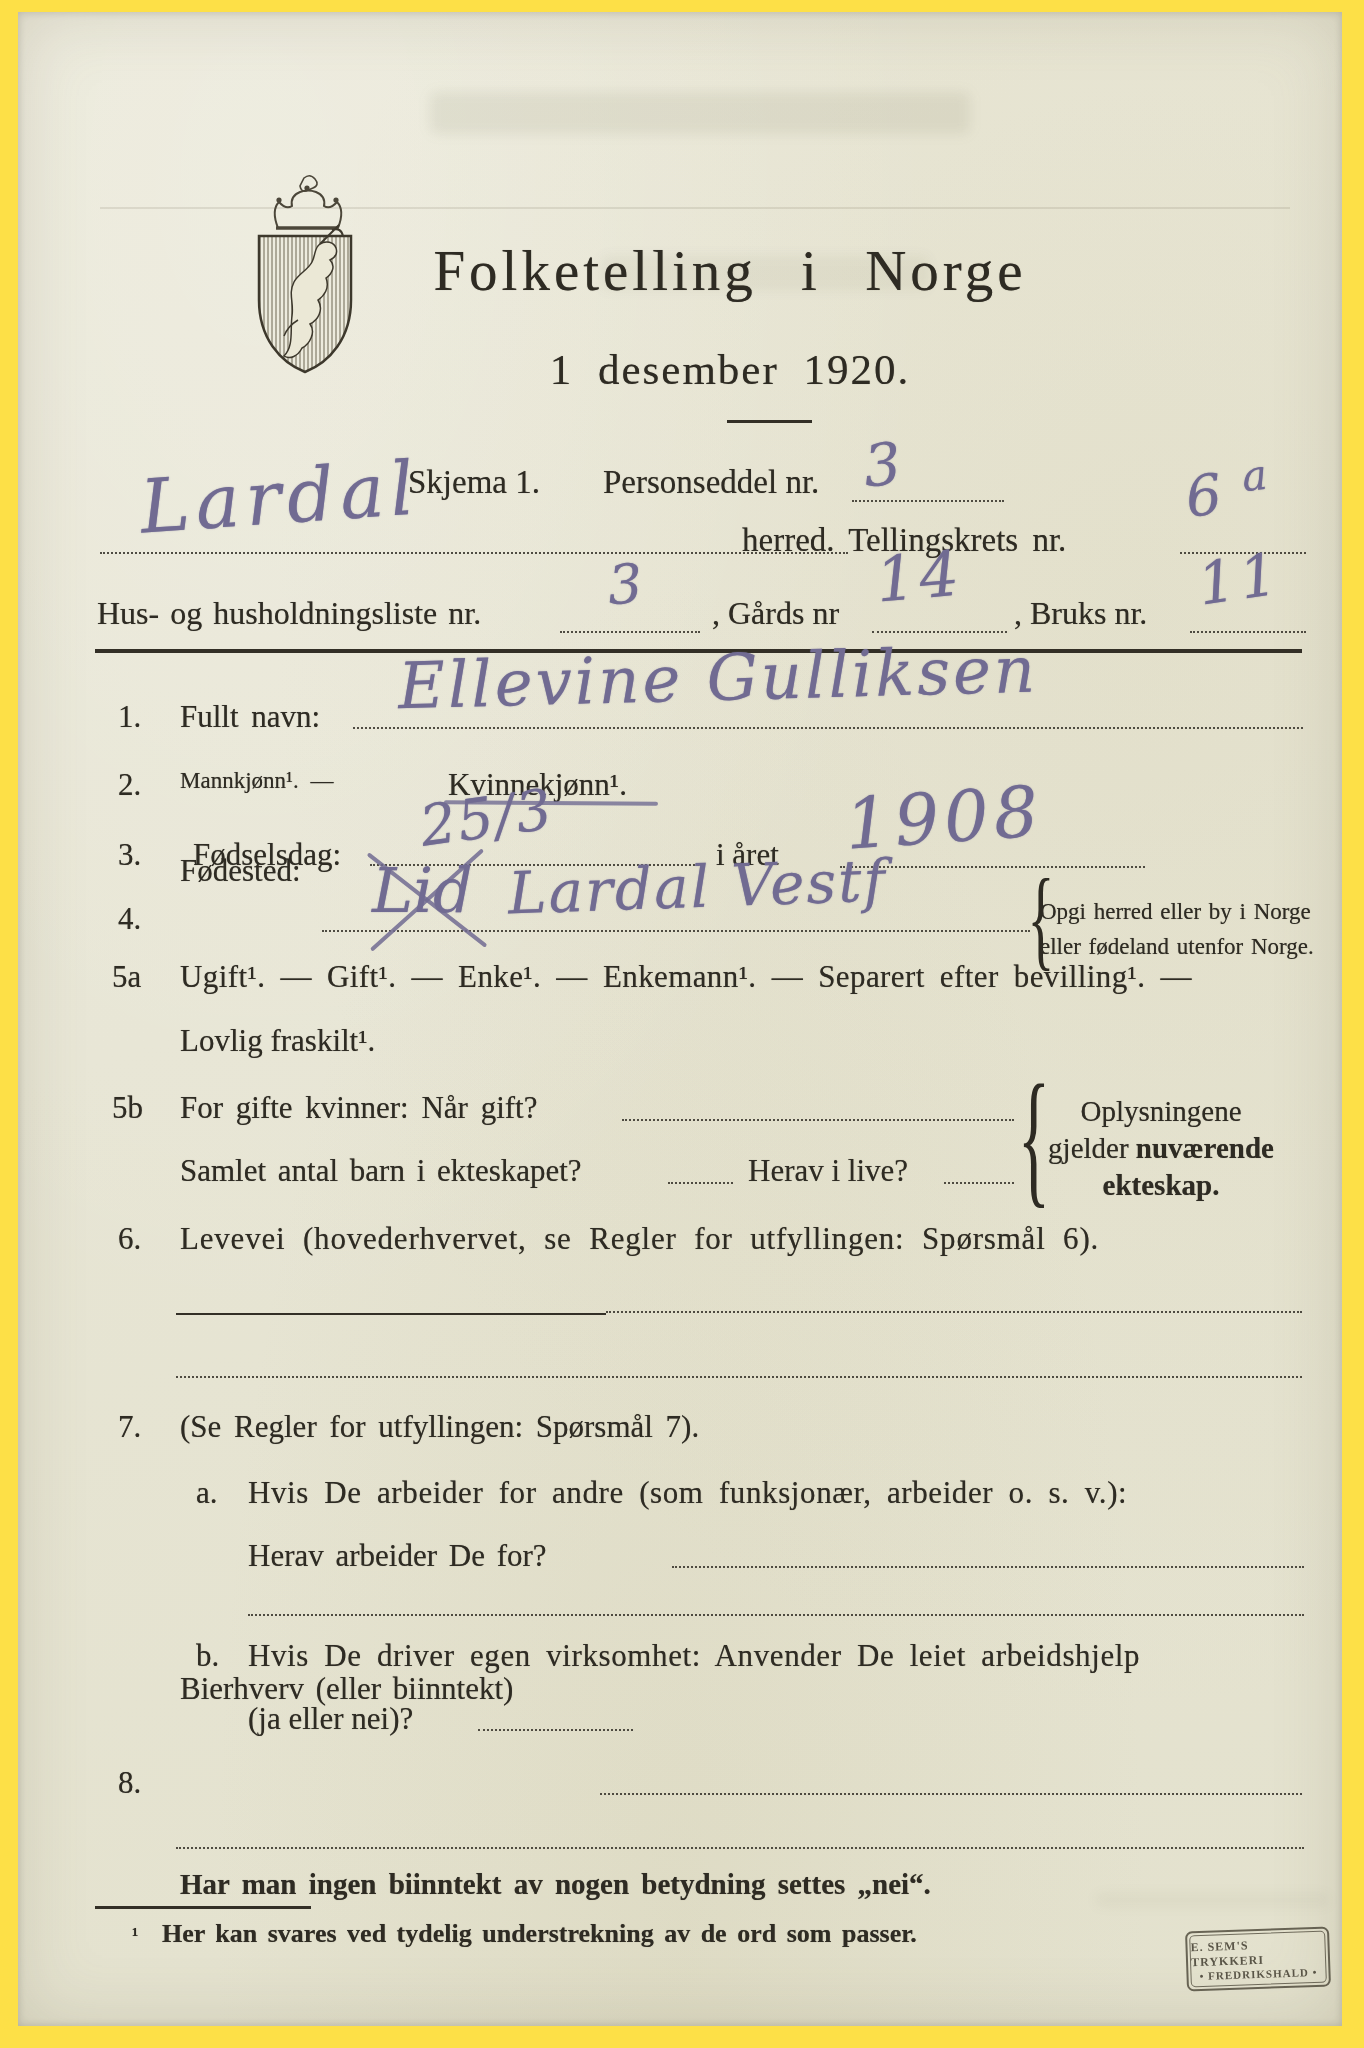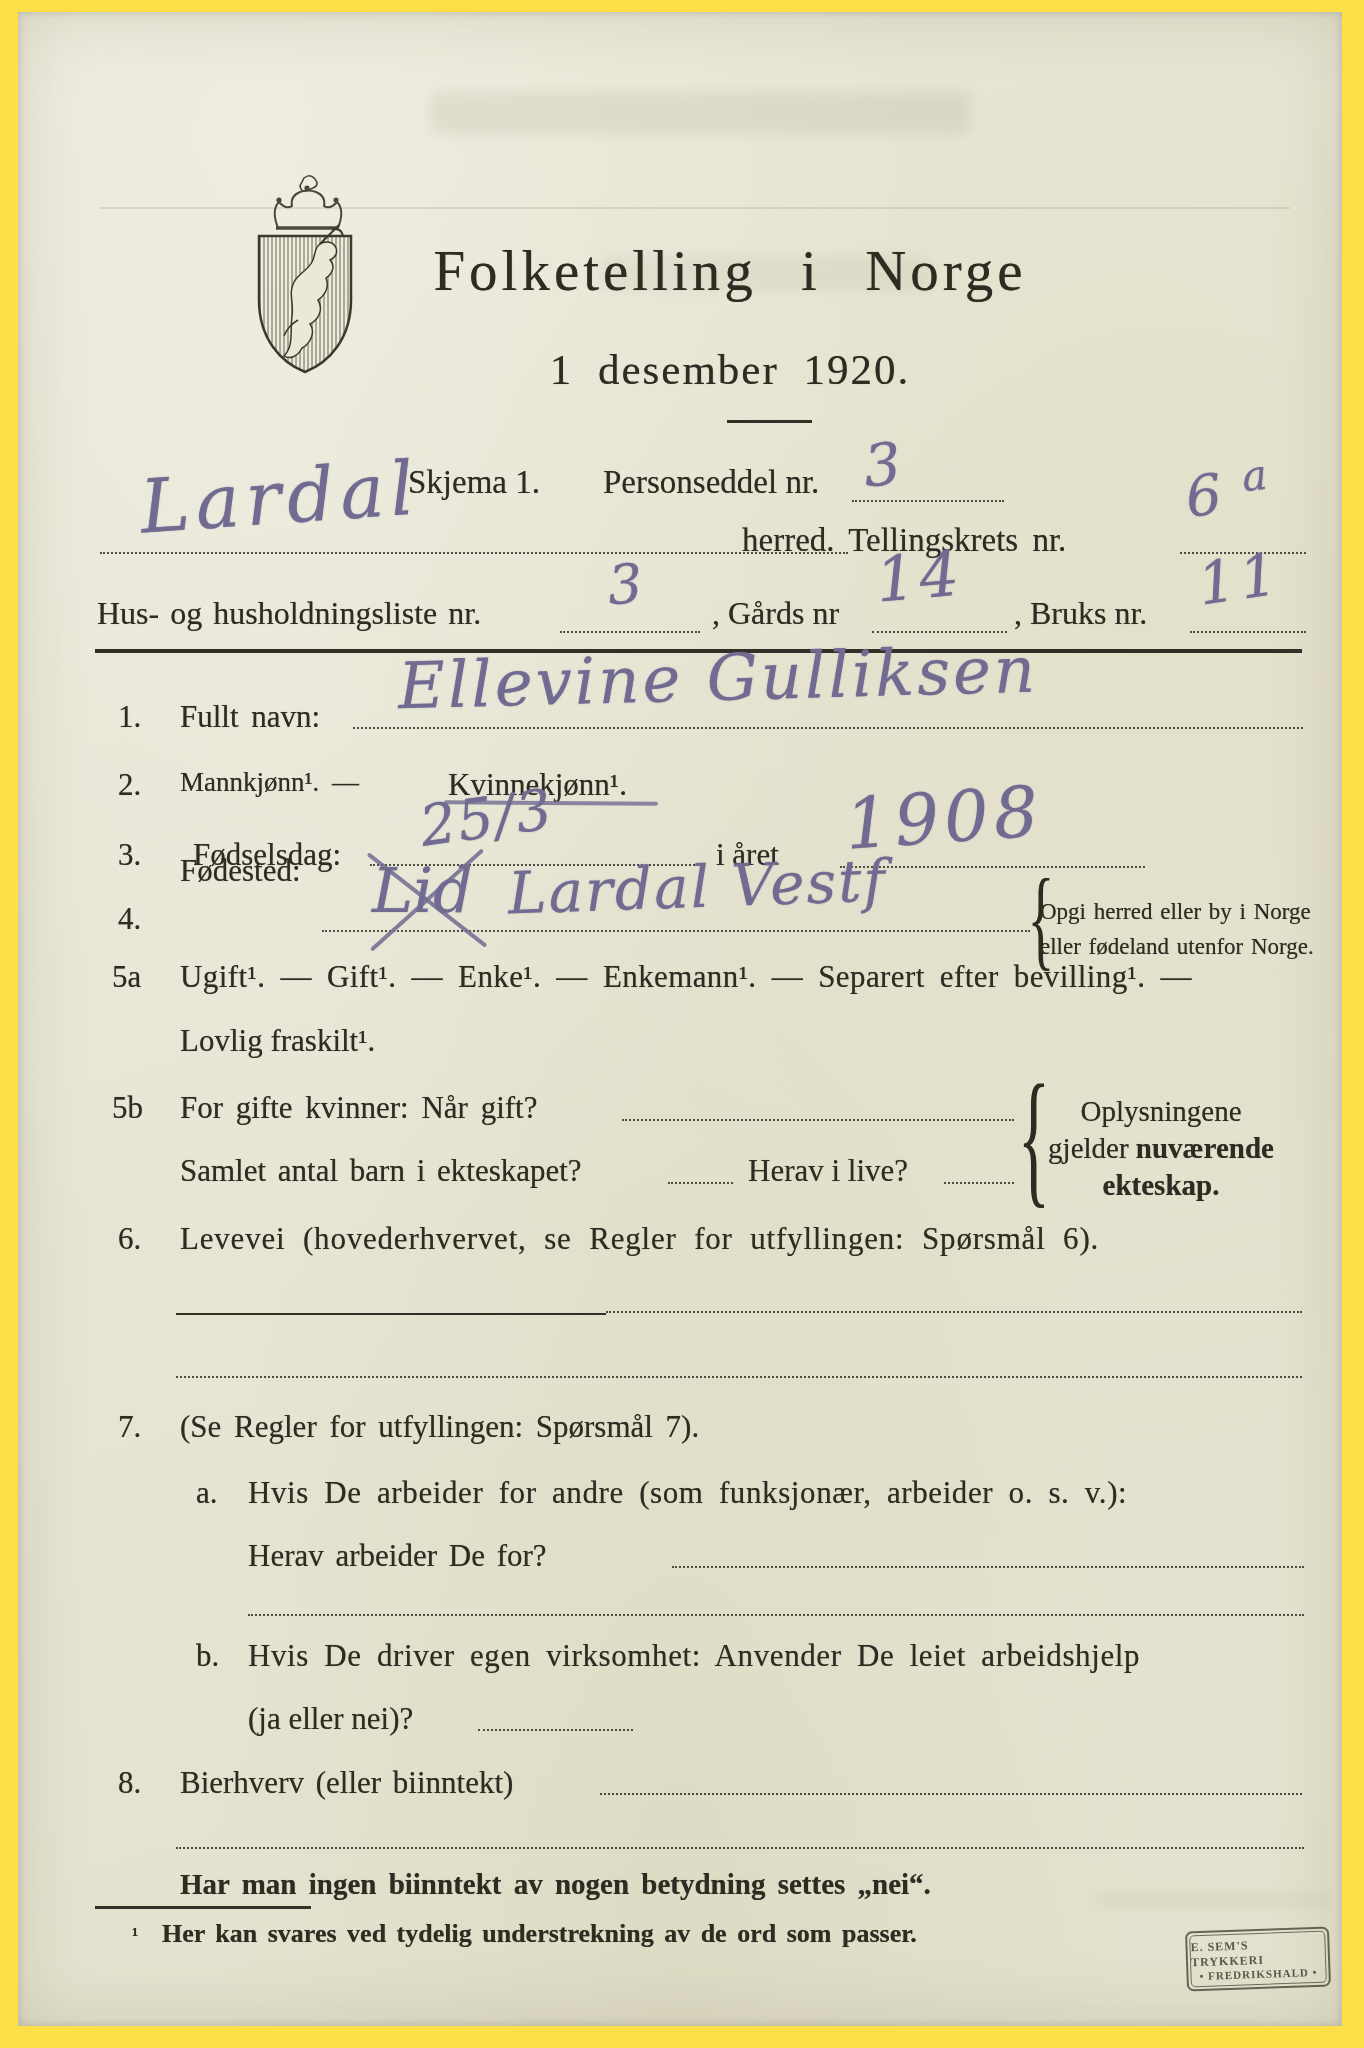--- a/index.html
+++ b/index.html
@@ -89,21 +89,21 @@
   <div class="dots" style="left:1190px;top:631px;width:116px;"></div>
 
   <div class="rule" style="left:95px;top:649px;width:1207px;height:4px;"></div>
 
   <div class="t" style="left:118px;top:700px;font-size:31px;">1.</div>
   <div class="t" style="left:180px;top:700px;font-size:31px;word-spacing:5px;">Fullt navn:</div>
   <div class="dots" style="left:353px;top:727px;width:950px;"></div>
   <div class="hw" style="left:398px;top:646px;font-size:64px;transform:rotate(-1.5deg);letter-spacing:3px;">Ellevine Gulliksen</div>
 
   <div class="t" style="left:118px;top:768px;font-size:31px;">2.</div>
-  <div class="t" style="left:180px;top:768px;font-size:27px;word-spacing:6px;">Mannkjønn¹. —</div>
+  <div class="t" style="left:180px;top:768px;font-size:23px;word-spacing:6px;">Mannkjønn¹. —</div>
   <div class="t" style="left:448px;top:768px;font-size:31px;">Kvinnekjønn¹.</div>
   <div class="pencil" style="left:444px;top:801px;width:214px;height:4px;transform:rotate(.4deg);"></div>
 
   <div class="t" style="left:118px;top:838px;font-size:31px;">3.</div>
   <div class="t" style="left:193px;top:838px;font-size:31px;">Fødselsdag:</div>
   <div class="dots" style="left:370px;top:864px;width:332px;"></div>
   <div class="hw" style="left:420px;top:790px;font-size:56px;transform:rotate(-8deg);letter-spacing:2px;">25/3</div>
   <div class="t" style="left:716px;top:838px;font-size:31px;">i året</div>
   <div class="hw" style="left:845px;top:783px;font-size:70px;transform:rotate(-4deg);letter-spacing:5px;">1908</div>
   <div class="dots" style="left:840px;top:866px;width:305px;"></div>
@@ -149,21 +149,21 @@
   <div class="t" style="left:248px;top:1539px;font-size:31px;word-spacing:4px;">Herav arbeider De for?</div>
   <div class="dots" style="left:672px;top:1566px;width:632px;"></div>
   <div class="dots" style="left:248px;top:1614px;width:1056px;"></div>
 
   <div class="t" style="left:196px;top:1639px;font-size:31px;">b.</div>
   <div class="t" style="left:248px;top:1639px;font-size:31px;word-spacing:7px;letter-spacing:.6px;">Hvis De driver egen virksomhet:  Anvender De leiet arbeidshjelp</div>
   <div class="t" style="left:248px;top:1702px;font-size:31px;">(ja eller nei)?</div>
   <div class="dots" style="left:478px;top:1729px;width:155px;"></div>
 
   <div class="t" style="left:118px;top:1766px;font-size:31px;">8.</div>
-  <div class="t" style="left:180px;top:1766px;font-size:31px;word-spacing:4px;">Bierhverv (eller biinntekt)</div>
+  <div class="t" style="left:180px;top:1672px;font-size:31px;word-spacing:4px;">Bierhverv (eller biinntekt)</div>
   <div class="dots" style="left:600px;top:1793px;width:702px;"></div>
   <div class="dots" style="left:176px;top:1847px;width:1128px;"></div>
   <div class="t b" style="left:180px;top:1869px;font-size:29px;word-spacing:5px;">Har man ingen biinntekt av nogen betydning settes „nei“.</div>
 
   <div class="rule" style="left:95px;top:1906px;width:216px;height:3px;"></div>
   <div class="t b" style="left:132px;top:1924px;font-size:21px;">¹</div>
   <div class="t b" style="left:162px;top:1920px;font-size:26px;word-spacing:4px;">Her kan svares ved tydelig understrekning av de ord som passer.</div>
 
   <div class="stamp" style="left:1186px;top:1929px;width:140px;height:56px;">
     <div class="inner">

